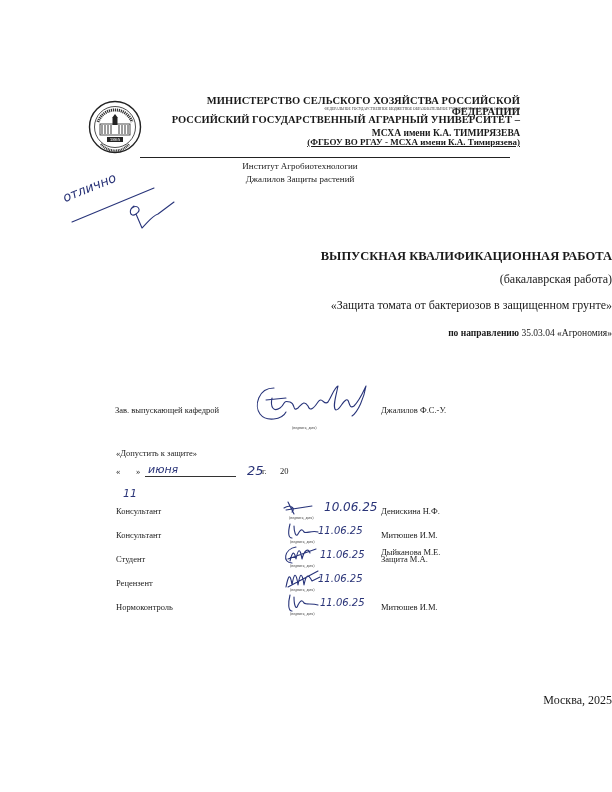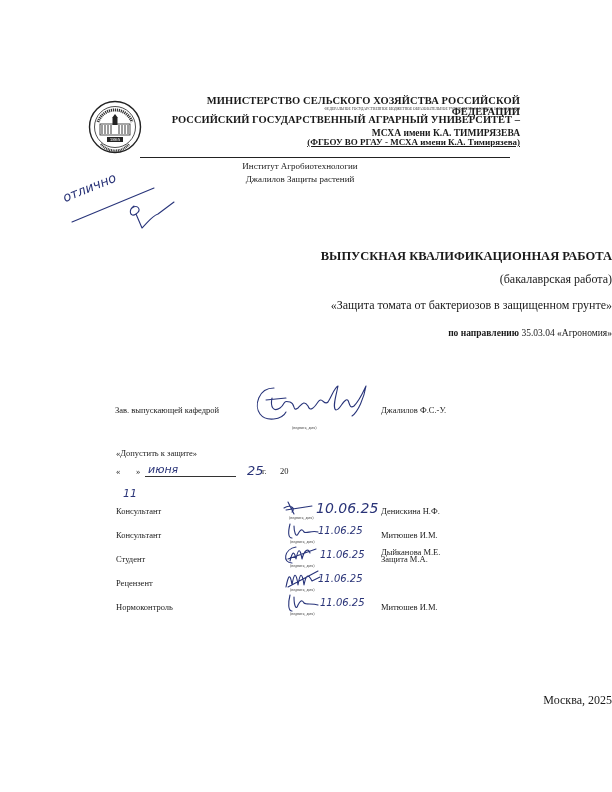--- a/index.html
+++ b/index.html
@@ -101,21 +101,21 @@
   <span class="abs inktext" style="left:131px;top:-3px;font-size:13px;">25</span>
   <span class="abs" style="left:146px;top:0;">г.</span>
 </div>
 
 <div>
 
   <div class="abs lbl" style="left:116px;top:506px;">Консультант</div>
   <svg class="abs" style="left:282px;top:498px;" width="40" height="20">
     <path class="ink" d="M6 4 L12 16 M2 10 C8 6 14 10 10 14 M4 12 L30 8"></path>
   </svg>
-  <div class="abs inktext" style="left:316px;top:500px;font-size:14px;">10.06.25</div>
+  <div class="abs inktext" style="left:324px;top:500px;font-size:12px;">10.06.25</div>
   <div class="abs hint" style="left:289px;top:516px;">(подпись, дата)</div>
   <div class="abs lbl" style="left:381px;top:506px;">Денискина Н.Ф.</div>
 
   <div class="abs lbl" style="left:116px;top:530px;">Консультант</div>
   <svg class="abs" style="left:284px;top:520px;" width="40" height="22">
     <path class="ink" d="M6 4 C4 12 4 18 8 18 M10 6 C10 12 12 18 14 14 C16 10 18 8 20 12 C22 14 28 10 34 12"></path>
   </svg>
   <div class="abs inktext" style="left:318px;top:525px;font-size:10px;">11.06.25</div>
   <div class="abs hint" style="left:290px;top:540px;">(подпись, дата)</div>
   <div class="abs lbl" style="left:381px;top:530px;">Митюшев И.М.</div>

